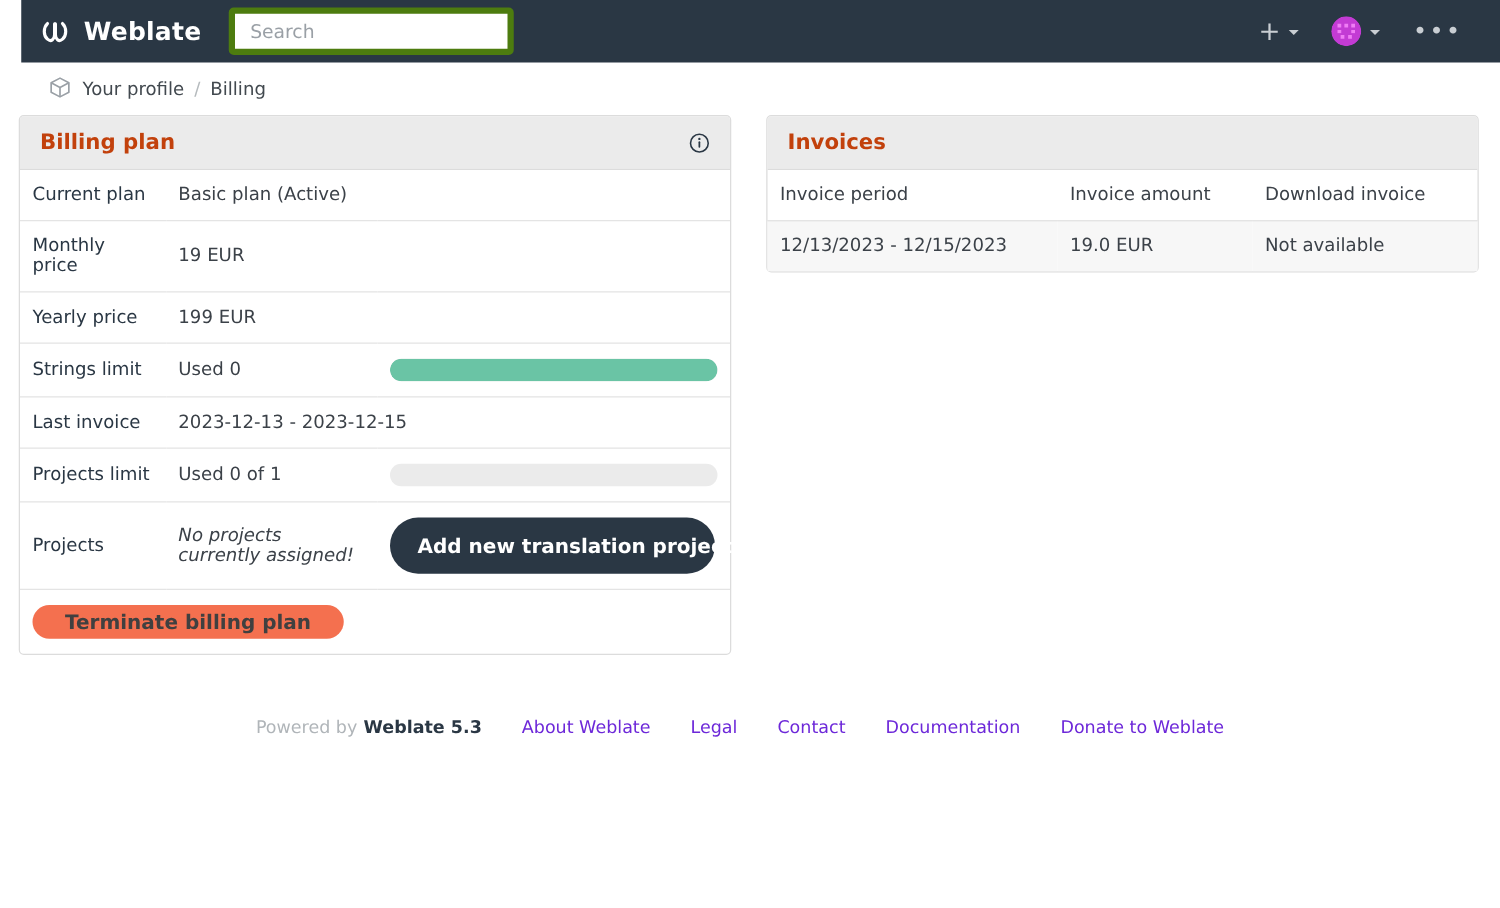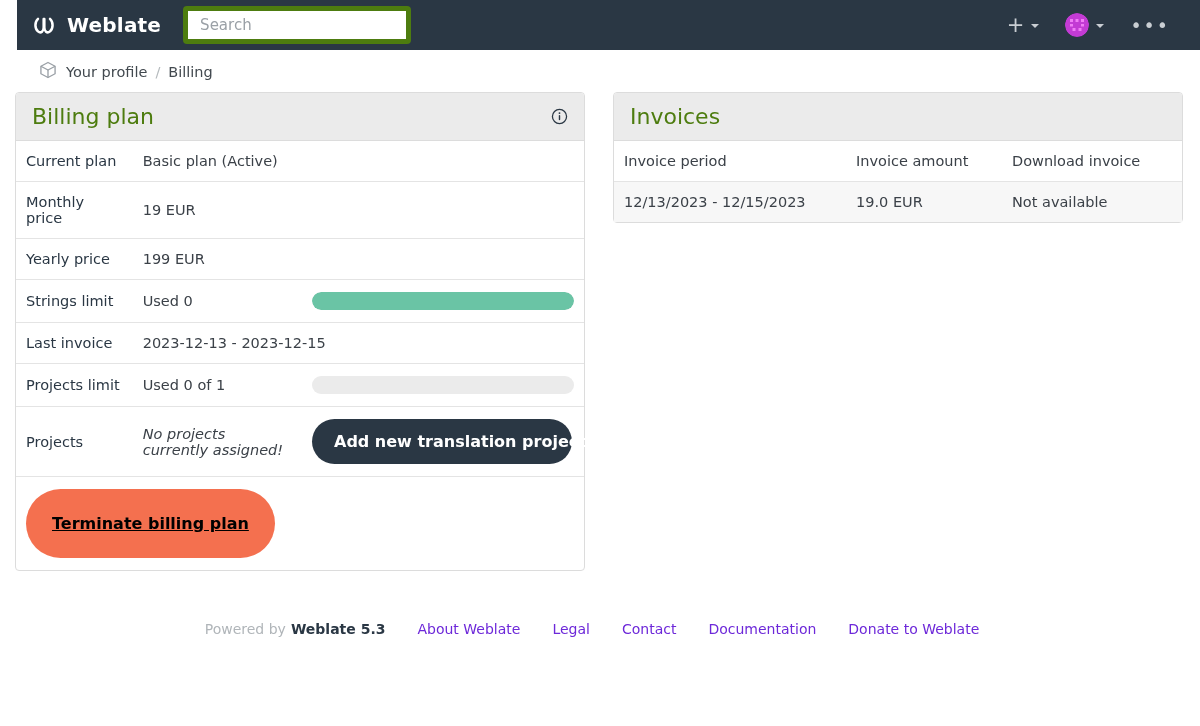--- a/index.html
+++ b/index.html
@@ -147,23 +147,23 @@
     background: #ebebeb;
     border-bottom: 1px solid #dcdcdc;
     border-radius: 3px 3px 0 0;
     padding: 11px 16px;
     display: flex;
     align-items: center;
     justify-content: space-between;
     min-height: 43px;
   }
   .panel-title {
-    font-size: 22px;
-    color: #4d7c0f;
-    font-weight: 400;
+    font-size: 17px;
+    color: #c2410c;
+    font-weight: 700;
   }
   .info-icon { width: 17px; height: 17px; display: block; cursor: pointer; }
 
   
   table.tbl {
     width: 100%;
     border-collapse: collapse;
     font-size: 14.5px;
   }
   table.tbl td, table.tbl th {
@@ -217,23 +217,22 @@
     white-space: nowrap;
   }
   .btn-dark {
     background: #2a3744;
     color: #ffffff;
     padding: 13px 22px;
     width: 260px;
   }
   .btn-danger {
     background: #f4704f;
-    color: #000000;
-    padding: 25px 26px;
-    text-decoration: underline;
+    color: #404040;
+    padding: 4px 26px;
   }
   .panel-footer-row td { padding: 14px 10px 16px 10px; }
 
   
   table.inv {
     width: 100%;
     border-collapse: collapse;
     font-size: 14.5px;
   }
   table.inv th {

